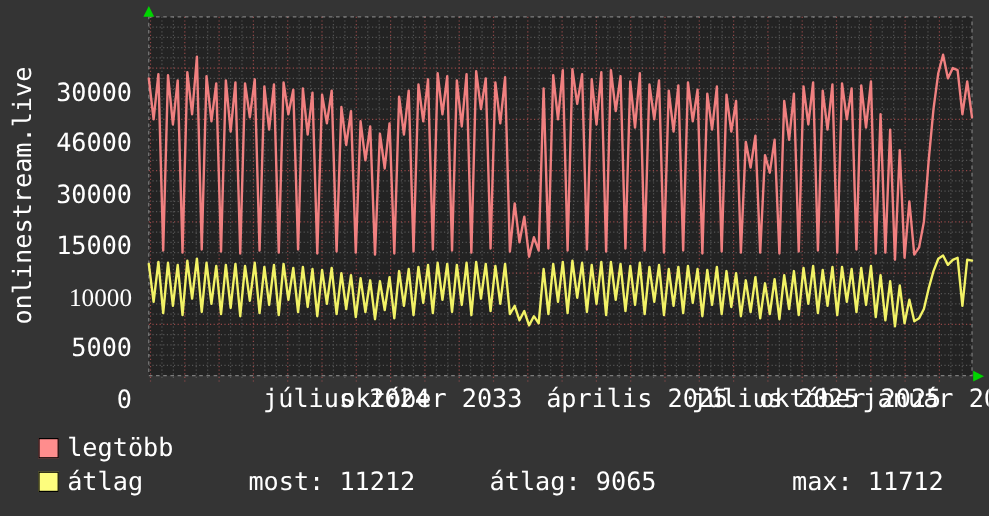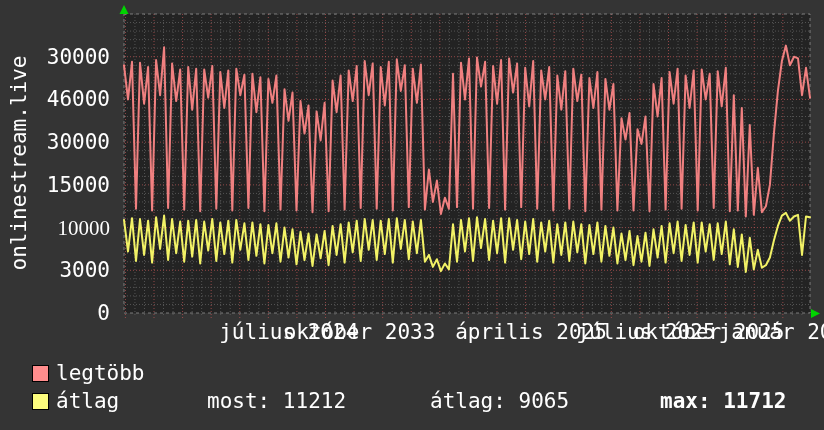--- a/index.html
+++ b/index.html
@@ -3,21 +3,21 @@
 <meta charset="utf-8">
 <style>
   html,body{margin:0;padding:0;background:#343434;}
   #root{
     position:relative;width:824px;height:430px;overflow:hidden;
     background:#343434;
     font-family:"DejaVu Sans Mono","Liberation Mono",monospace;
     font-size:21px;color:#ffffff;line-height:22px;
   }
   #chart-svg{position:absolute;left:0;top:0;}
-  .ytick{position:absolute;right:0;transform:translateY(-50%);white-space:nowrap;}
+  .ytick{position:absolute;right:0;transform:translateY(-50%);white-space:nowrap;margin-top:20px;}
   #yticks{position:absolute;left:0;top:0;width:110px;height:330px;}
   .xtick{position:absolute;top:0;transform:translateX(-50%);white-space:nowrap;}
   #xticks{position:absolute;left:0;top:321px;width:824px;height:26px;}
   #ylabel-vertical{
     position:absolute;left:19px;top:163px;
     transform:translate(-50%,-50%) rotate(-90deg);
     white-space:nowrap;
   }
   .swatch{
     position:absolute;width:15px;height:15px;
@@ -142,21 +142,21 @@
       <polyline points="124.0,65.3 128.0,99.4 132.0,61.8 136.0,208.8 140.0,62.7 144.1,103.7 148.1,67.0 152.1,210.5 156.1,60.1 160.1,95.2 164.1,47.3 168.1,207.9 172.1,63.5 176.2,101.1 180.2,69.5 184.2,209.6 188.2,67.0 192.2,109.7 196.2,68.7 200.2,211.3 204.2,69.5 208.2,97.7 212.3,66.1 216.3,208.8 220.3,72.1 224.3,108.0 228.3,70.4 232.3,210.5 236.3,68.7 240.3,95.2 244.4,74.7 248.4,207.9 252.4,73.8 256.4,112.2 260.4,77.2 264.4,211.3 268.4,78.9 272.4,102.8 276.4,75.5 280.5,209.6 284.5,89.2 288.5,120.8 292.5,92.6 296.5,210.5 300.5,101.1 304.5,133.6 308.5,105.4 312.5,212.2 316.6,111.4 320.6,140.4 324.6,102.8 328.6,211.3 332.6,80.6 336.6,112.2 340.6,75.5 344.6,209.6 348.7,70.4 352.7,101.1 356.7,66.1 360.7,207.9 364.7,61.0 368.7,95.2 372.7,63.5 376.7,208.8 380.7,67.0 384.8,105.4 388.8,61.8 392.8,210.5 396.8,59.3 400.8,90.9 404.8,65.3 408.8,207.1 412.8,68.7 416.9,102.8 420.9,64.4 424.9,209.6 428.9,169.5 432.9,201.9 436.9,180.6 440.9,213.9 444.9,197.7 448.9,208.8 453.0,73.8 457.0,207.1 461.0,62.7 465.0,99.4 469.0,58.4 473.0,208.8 477.0,57.6 481.0,86.6 485.1,61.8 489.1,207.9 493.1,66.1 497.1,103.7 501.1,60.1 505.1,209.6 509.1,58.4 513.1,92.6 517.1,63.5 521.2,207.1 525.2,67.8 529.2,106.3 533.2,61.0 537.2,208.8 541.2,70.4 545.2,99.4 549.2,67.0 553.3,210.5 557.3,75.5 561.3,109.7 565.3,71.2 569.3,208.8 573.3,68.7 577.3,101.1 581.3,74.7 585.3,211.3 589.4,78.1 593.4,108.0 597.4,72.1 601.4,209.6 605.4,78.9 609.4,109.7 613.4,84.1 617.4,210.5 621.5,118.2 625.5,139.6 629.5,113.1 633.5,210.5 637.5,129.3 641.5,143.9 645.5,116.5 649.5,211.3 653.5,84.1 657.6,116.5 661.6,78.1 665.6,209.6 669.6,72.1 673.6,103.7 677.6,68.7 681.6,208.8 685.6,75.5 689.6,108.0 693.7,70.4 697.7,210.5 701.7,69.5 705.7,99.4 709.7,73.8 713.7,207.9 717.7,71.2 721.7,106.3 725.8,67.8 729.8,211.3 733.8,95.2 737.8,210.5 741.8,108.0 745.8,216.5 749.8,125.1 753.8,214.8 757.8,167.8 761.9,212.2 765.9,206.2 769.9,184.9 773.9,133.6 777.9,90.9 781.9,61.0 785.9,45.6 789.9,65.3 794.0,56.7 798.0,58.4 802.0,95.2 806.0,67.8 810.0,97.7" fill="none" stroke="#f08080" stroke-width="2" stroke-linejoin="round" stroke-linecap="round"></polyline>
       <polyline points="124.0,219.9 128.0,251.5 132.0,218.2 136.0,260.9 140.0,219.0 144.1,254.9 148.1,220.7 152.1,262.6 156.1,217.3 160.1,248.9 164.1,215.6 168.1,260.0 172.1,219.0 176.2,253.2 180.2,221.6 184.2,261.7 188.2,220.7 192.2,256.6 196.2,219.9 200.2,263.5 204.2,221.6 208.2,250.6 212.3,219.0 216.3,260.9 220.3,222.4 224.3,254.1 228.3,220.7 232.3,262.6 236.3,219.9 240.3,249.8 244.4,223.3 248.4,260.0 252.4,222.4 256.4,255.8 260.4,224.2 264.4,263.5 268.4,225.0 272.4,253.2 276.4,223.3 280.5,261.7 284.5,227.6 288.5,257.5 292.5,229.3 296.5,264.3 300.5,231.8 304.5,260.0 308.5,233.6 312.5,266.0 316.6,234.4 320.6,258.3 324.6,231.0 328.6,265.2 332.6,225.9 336.6,254.9 340.6,224.2 344.6,262.6 348.7,222.4 352.7,252.3 356.7,220.7 360.7,260.9 364.7,219.0 368.7,249.8 372.7,219.9 376.7,260.0 380.7,220.7 384.8,254.1 388.8,219.0 392.8,262.6 396.8,218.2 400.8,248.9 404.8,219.9 408.8,259.2 412.8,221.6 416.9,253.2 420.9,219.9 424.9,261.7 428.9,254.9 432.9,266.9 436.9,259.2 440.9,271.1 444.9,263.5 448.9,269.4 453.0,224.2 457.0,261.7 461.0,219.9 465.0,251.5 469.0,218.2 473.0,260.9 477.0,217.3 481.0,248.1 485.1,219.0 489.1,260.0 493.1,220.7 497.1,253.2 501.1,218.2 505.1,262.6 509.1,218.2 513.1,249.8 517.1,219.9 521.2,259.2 525.2,221.6 529.2,254.1 533.2,219.0 537.2,261.7 541.2,222.4 545.2,251.5 549.2,220.7 553.3,262.6 557.3,224.2 561.3,254.9 565.3,222.4 569.3,260.9 573.3,221.6 577.3,252.3 581.3,224.2 585.3,263.5 589.4,225.0 593.4,254.1 597.4,222.4 601.4,261.7 605.4,225.9 609.4,255.8 613.4,227.6 617.4,263.5 621.5,233.6 625.5,260.0 629.5,231.0 633.5,265.2 637.5,236.1 641.5,261.7 645.5,232.7 649.5,266.0 653.5,229.3 657.6,257.5 661.6,225.9 665.6,262.6 669.6,223.3 673.6,253.2 677.6,221.6 681.6,260.9 685.6,225.0 689.6,254.9 693.7,222.4 697.7,262.6 701.7,222.4 705.7,251.5 709.7,224.2 713.7,260.0 717.7,223.3 721.7,254.1 725.8,221.6 729.8,264.3 733.8,229.3 737.8,266.9 741.8,234.4 745.8,272.0 749.8,237.8 753.8,269.4 757.8,249.8 761.9,267.7 765.9,265.2 769.9,257.5 773.9,240.4 777.9,225.9 781.9,215.6 785.9,212.9 789.9,220.7 794.0,216.5 798.0,214.8 802.0,254.9 806.0,216.5 810.0,217.2" fill="none" stroke="#f2f266" stroke-width="2" stroke-linejoin="round" stroke-linecap="round"></polyline>
       <polygon points="124,5 119.5,14 128.5,14" fill="#00d400"></polygon>
       <polygon points="820,313.5 811,309 811,318" fill="#00d400"></polygon>
     </svg>
 
   <div id="ylabel-vertical">onlinestream.live</div>
 
   <div id="yticks">
       <div class="ytick" style="top: 313px;">0</div>
-      <div class="ytick" style="top: 270.286px;">3000</div>
+      <div class="ytick" style="top: 270.286px;">5000</div>
       <div class="ytick" style="top: 227.571px; font-family: Liberation Serif, serif;">10000</div>
       <div class="ytick" style="top: 184.857px;">15000</div>
       <div class="ytick" style="top: 142.143px;">30000</div>
       <div class="ytick" style="top: 99.4286px;">46000</div>
       <div class="ytick" style="top: 56.7143px;">30000</div>
     </div>
 
   <div id="xticks">
       <div class="xtick" style="left: 273.75px; margin-left: 15px;">július 2024</div>
       <div class="xtick" style="left: 359.5px;">október 2033</div>
@@ -167,17 +167,17 @@
     </div>
 
   <div>
     <span class="swatch" style="left: 32px; top: 365px; background: rgb(255, 141, 141);"></span>
     <span class="legend-text" style="left:56px;top:362px;">legtöbb</span>
 
     <span class="swatch" style="left: 32px; top: 393px; background: rgb(253, 253, 125);"></span>
     <span class="legend-text" style="left:56px;top:390px;">átlag</span>
 
     <span class="legend-text" style="left:207px;top:390px;">most: 11212</span>
-    <span class="legend-text" style="left:430px;top:390px;text-align:right;">átlag: 9065</span>
-    <span class="legend-text" style="left:660px;top:390px;font-weight:bold;">max: 11712</span>
+    <span class="legend-text" style="left:408px;top:390px;text-align:right;">átlag: 9065</span>
+    <span class="legend-text" style="left:660px;top:390px;">max: 11712</span>
   </div>
 
 </div>
 
 </body></html>

